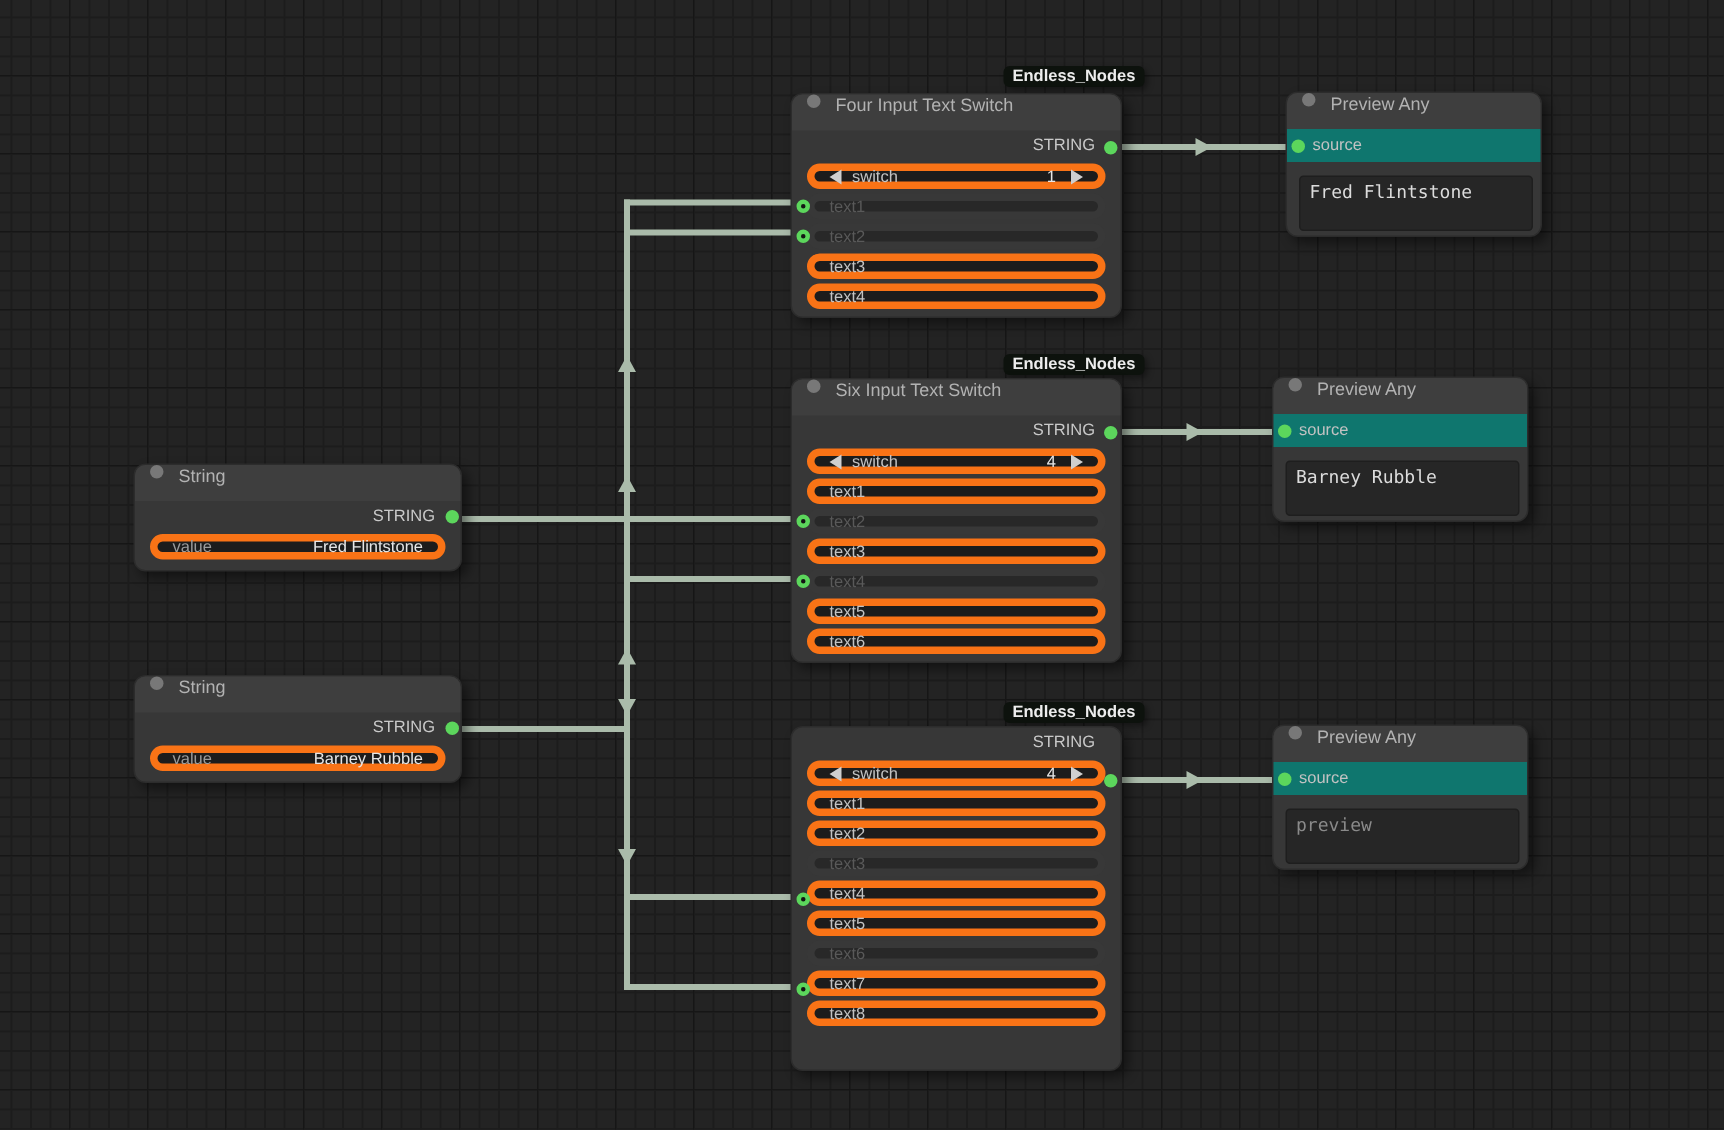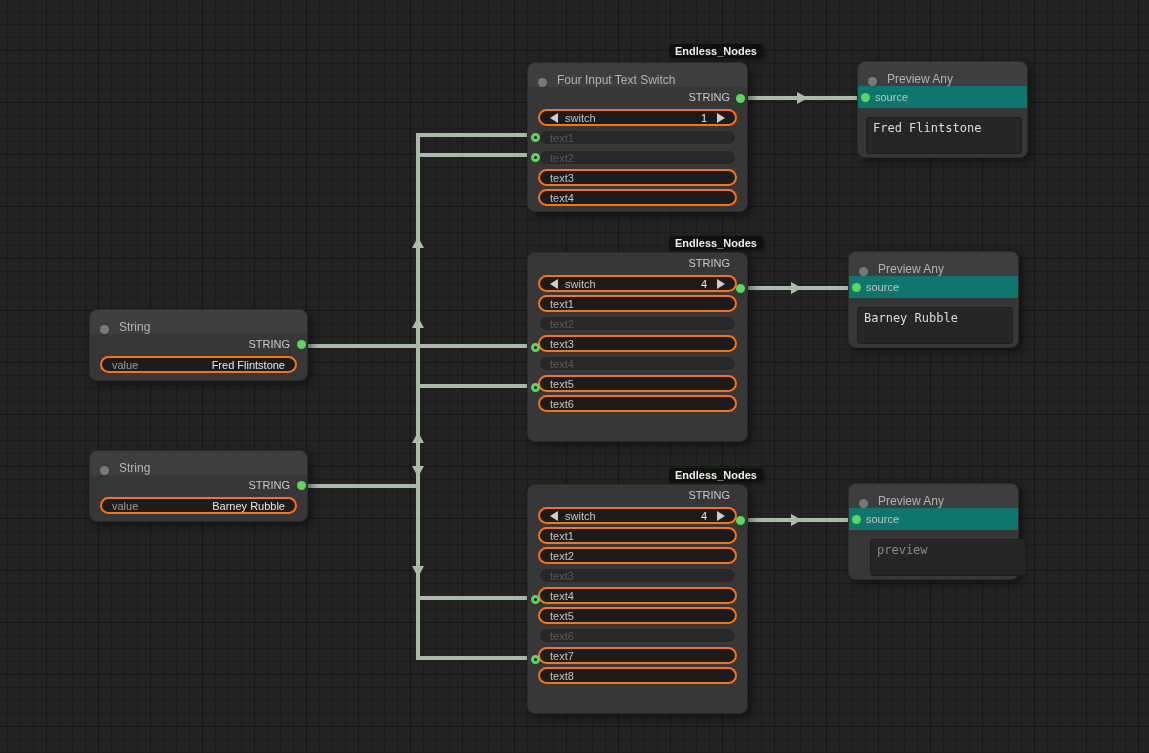--- a/index.html
+++ b/index.html
@@ -15,54 +15,54 @@
     background-size:52px 52px,52px 52px,13px 13px,13px 13px;
     background-position:-6px -2px,-6px -2px,-6px -2px,-6px -2px;
   }
   .node{
     position:absolute;background:#373737;border-radius:8px;
     border:1px solid #2c2c2c;box-shadow:4px 4px 8px rgba(0,0,0,.45);
     box-sizing:border-box;
   }
   .ntitle{
     height:24px;background:#3e3e3e;border-radius:7px 7px 0 0;
-    display:flex;align-items:flex-end;padding:0 10px;
+    display:flex;align-items:flex-start;padding:0 10px;
     color:#b2b2b2;font-size:12px;white-space:nowrap;
   }
   .tdot{width:9px;height:9px;border-radius:50%;background:#787878;margin-right:10px;flex:0 0 auto;}
   .nbody{padding:0 10px;}
   .outrow{
     height:20px;margin-bottom:2px;display:flex;align-items:center;justify-content:flex-end;
     padding-right:7px;color:#c9c9c9;font-size:11px;
   }
   .widget{
     height:17px;margin-bottom:3px;border-radius:9px;box-sizing:border-box;
     display:flex;align-items:center;font-size:11px;
-    background:#1c1c1c;border:2px solid #f97316;padding:0 10px;color:#c3c3c3;
+    background:#1c1c1c;border:5px solid #f97316;padding:0 10px;color:#c3c3c3;
   }
   .widget.dim{background:#282828;border-color:#383838;color:#595959;}
   .widget .wlabel{margin-left:7px;}
   .widget .wval{margin-left:auto;color:#e6e6e6;}
   .caret{width:0;height:0;display:inline-block;flex:0 0 auto;}
   .caret.left{border-top:5px solid transparent;border-bottom:5px solid transparent;border-right:8px solid #cfcfcf;}
   .caret.right{border-top:5px solid transparent;border-bottom:5px solid transparent;border-left:8px solid #cfcfcf;margin-left:10px;}
   .dot{position:absolute;border-radius:50%;}
   .dot.out{width:9px;height:9px;background:#5cd65c;right:2px;}
   .dot.in{width:3px;height:3px;border:3px solid #5cd65c;background:#141414;left:3px;}
   .dot.src{width:9px;height:9px;background:#5cd65c;left:3px;}
   .srcband{
     height:22px;background:#0f766e;display:flex;align-items:center;
     padding-left:17px;color:#c2c2c2;font-size:11px;
   }
   .ptext{
     position:absolute;background:#262626;border:1px solid #1e1e1e;border-radius:3px;
     color:#dcdcdc;font-family:"DejaVu Sans Mono",monospace;font-size:12px;
     padding:3px 6px;box-sizing:border-box;white-space:pre;overflow:hidden;
   }
-  .ptext.ph{color:#8a8a8a;margin-left:13px;}
+  .ptext.ph{color:#8a8a8a;}
   .badge{
     position:absolute;background:#0d120d;color:#ededed;font-size:11px;font-weight:bold;
     padding:1px 6px;border-radius:4px;box-shadow:2px 2px 4px rgba(0,0,0,.4);white-space:nowrap;
   }
   .hw{position:absolute;height:4px;background:#aabbaa;}
   .vw{position:absolute;width:4px;background:#aabbaa;}
   .ar{position:absolute;width:0;height:0;}
   .ar.r{border-top:6px solid transparent;border-bottom:6px solid transparent;border-left:11px solid #aabbaa;}
   .ar.u{border-left:6px solid transparent;border-right:6px solid transparent;border-bottom:11px solid #aabbaa;}
   .ar.d{border-left:6px solid transparent;border-right:6px solid transparent;border-top:11px solid #aabbaa;}
@@ -127,20 +127,24 @@
     <div class="widget">
         <span>text4</span>
       </div>
   </div>
   <span class="dot out" style="top:31px"></span>
   <span class="dot in" style="top:70px"></span>
   <span class="dot in" style="top:90px"></span>
 </div>
 
 <div class="node" style="left:527px;top:252px;width:221px;height:190px">
+  <div class="ntitle">
+    <span class="tdot"></span>
+    <span>Six Input Text Switch</span>
+  </div>
   <div class="nbody">
     <div class="outrow">
       <span>STRING</span>
     </div>
     <div class="widget">
       <span class="caret left"></span>
       <span class="wlabel">switch</span>
       <span class="wval">4</span>
       <span class="caret right"></span>
     </div>

